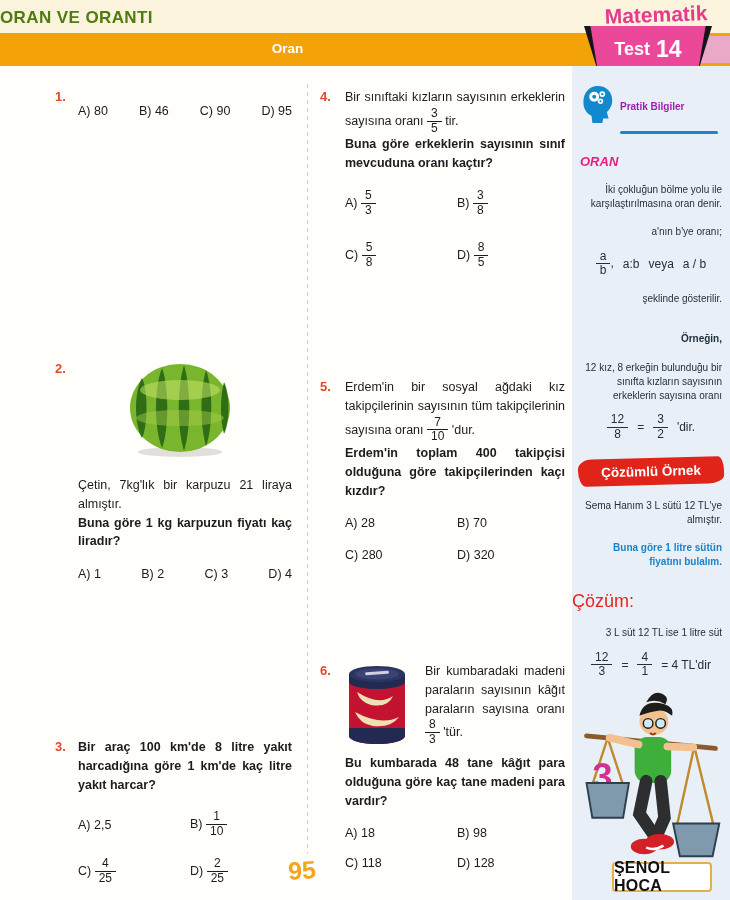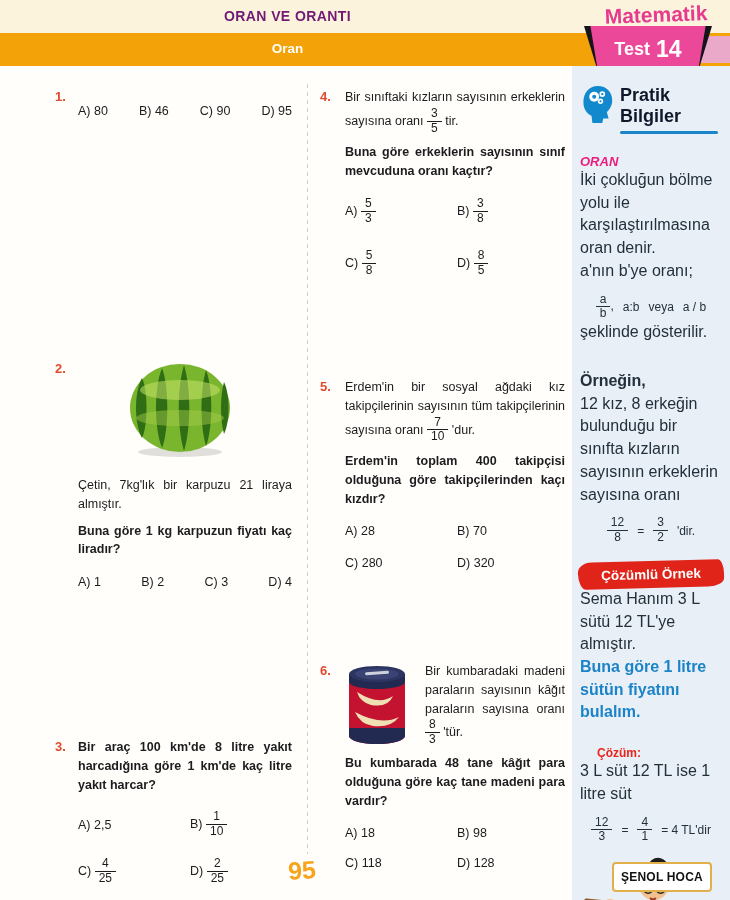--- a/index.html
+++ b/index.html
@@ -1,21 +1,21 @@
 <!DOCTYPE html>
 <html><head>
 <meta charset="utf-8">
 <style>
   body{margin:0;background:#888;}
   .page{position:relative;width:730px;height:900px;margin:0 auto;background:#fffefb;overflow:hidden;
         font-family:"Liberation Sans",sans-serif;color:#1c1c1e;}
   
   .top-cream{position:absolute;left:0;top:0;width:730px;height:33px;background:#fcf3dc;}
-  .page-title{position:absolute;left:0;top:8px;width:575px;text-align:center;
-              font-size:14px;font-weight:bold;color:#701a75;letter-spacing:.4px;}
+  .page-title{position:absolute;left:0;top:8px;width:575px;text-align:left;
+              font-size:17px;font-weight:bold;color:#4d7c0f;letter-spacing:.4px;}
   .orange-bar{position:absolute;left:0;top:33px;width:730px;height:33px;background:#f3a208;}
   .pink-strip{position:absolute;right:0;top:36px;width:70px;height:27px;background:#eba9c9;}
   .oran-label{position:absolute;left:0;top:41px;width:575px;text-align:center;
               color:#fff;font-weight:bold;font-size:13.5px;}
   .brand{position:absolute;left:590px;top:3px;width:132px;text-align:center;color:#e63a8e;
          font-weight:800;font-size:21px;transform:rotate(-2deg);}
   .badge-back{position:absolute;left:584px;top:26px;width:128px;height:46px;background:#15141a;
               clip-path:polygon(0 0,100% 0,89% 100%,11% 100%);}
   .badge{position:absolute;left:584px;top:26px;width:128px;height:46px;background:#ec4899;
          clip-path:polygon(5% 0,95% 0,89% 100%,11% 100%);
@@ -25,51 +25,51 @@
   
   .divider{position:absolute;left:307px;top:84px;width:1px;height:770px;
            background:repeating-linear-gradient(180deg,#cdd0d2 0 4px,transparent 4px 8px);}
   
   .q{position:absolute;}
   .qnum{position:absolute;left:0;top:1px;font-weight:bold;color:#e2492e;font-size:13px;}
   .qbody{margin-left:23px;width:214px;}
   .col2 .qbody{margin-left:25px;width:220px;}
   .qtext{font-size:12.5px;font-weight:bold;line-height:1.5;text-align:justify;}
   .qintro{font-size:12.5px;font-weight:normal;line-height:1.5;text-align:justify;}
-  .gap8{margin-top:8px;} .gap12{margin-top:0;}
+  .gap8{} .gap12{margin-top:0;}
   .opt-row{display:flex;justify-content:space-between;margin-top:16px;font-size:12.5px;text-align:center;}
   .opt-grid{display:grid;grid-template-columns:112px 1fr;row-gap:18px;margin-top:16px;
             font-size:12.5px;align-items:center;}
   .opt-grid.loose{row-gap:24px;}
   .frac{display:inline-block;text-align:center;vertical-align:middle;line-height:1.15;font-size:12px;}
   .frac>span{display:block;padding:0 4px;}
   .frac .fn{border-bottom:1.3px solid currentColor;}
   .imgrow{display:flex;gap:16px;align-items:flex-start;}
   .watermelon-wrap{text-align:center;margin:0 0 12px -10px;}
   
   .sidebar{position:absolute;left:572px;top:66px;width:158px;height:834px;background:#e9eff6;color:#22303c;}
   .pb-head{display:flex;align-items:center;gap:6px;padding:18px 4px 0 6px;}
-  .pb-title{color:#0f172a;font-weight:800;font-size:18px;}
+  .pb-title{color:#a21caf;font-weight:800;font-size:10px;}
   .pb-underline{height:3px;background:#1a86c9;border-radius:2px;margin:3px 12px 0 48px;}
   .sb-h{color:#ea1d7f;font-weight:bold;font-style:italic;font-size:13px;margin:20px 8px 0;}
-  .sb-p{font-size:16px;line-height:1.42;margin:0 8px 0;}
+  .sb-p{font-size:10px;line-height:1.42;margin:14px 8px 0;text-align:right;}
   .sb-b{font-weight:bold;}
   .sb-frac-row{display:flex;align-items:center;gap:9px;justify-content:center;font-size:12px;margin:10px 8px 0;}
   .ribbon{margin:16px 6px 0;background:#e0241a;color:#fff;font-weight:bold;font-size:13.5px;
           text-align:center;padding:6px 2px;border-radius:14px 6px 16px 8px/10px 14px 8px 16px;
           transform:rotate(-1.5deg);}
-  .cozum{color:#e8251c;font-weight:700;font-size:12px;margin:22px 25px 0;}
+  .cozum{color:#e8251c;font-weight:400;font-size:18px;margin:22px 0 0;}
   .blue-b{color:#1b84c9;font-weight:bold;}
   .cartoon-wrap{text-align:center;margin-top:4px;}
   
   .footer-num{position:absolute;left:288px;top:856px;color:#f6a41c;font-size:25px;font-weight:800;
               transform:rotate(-4deg);}
   .publisher{position:absolute;left:612px;top:862px;width:96px;height:26px;background:#fff;
              border:2px solid #e2b04a;border-radius:4px;display:flex;align-items:center;
-             justify-content:center;font-weight:800;font-size:12px;letter-spacing:.2px;color:#111;}
+             justify-content:center;font-weight:800;font-size:16px;letter-spacing:.2px;color:#111;}
 </style>
 </head>
 <body>
 
 <div class="page">
 
   <div class="top-cream"></div>
   <div class="page-title">ORAN VE ORANTI</div>
   <div class="orange-bar"></div>
   <div class="pink-strip"></div>

